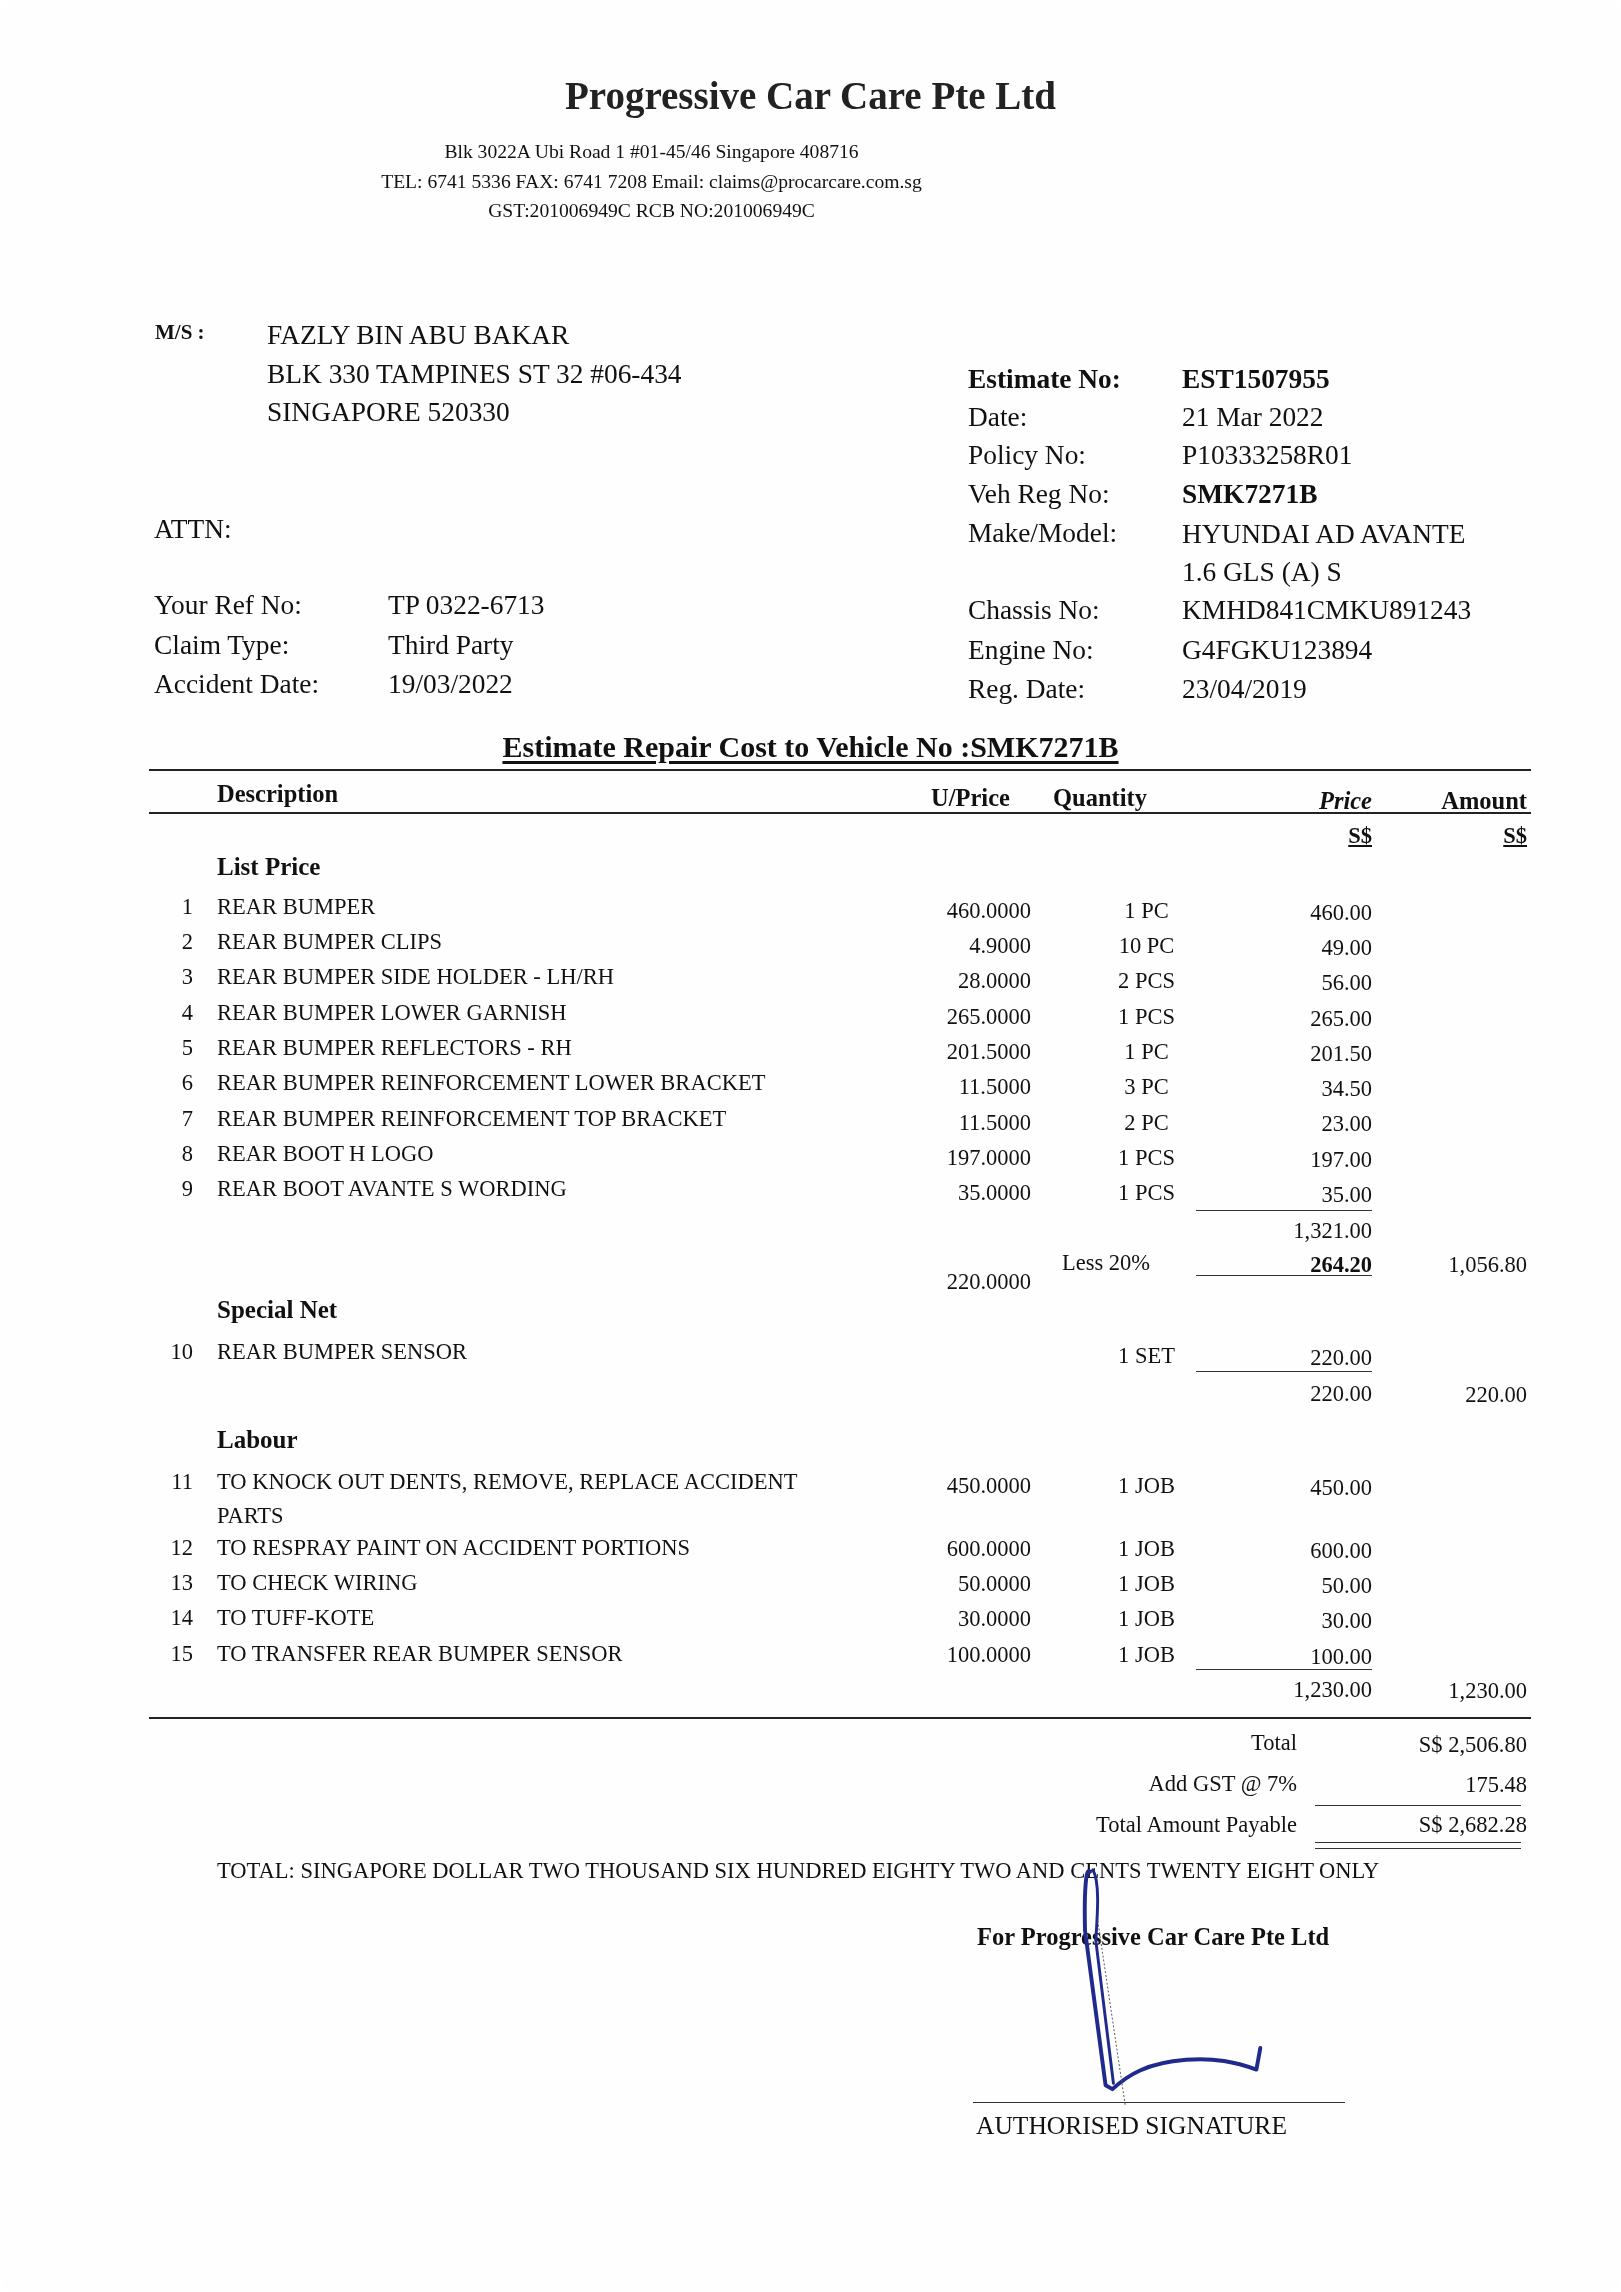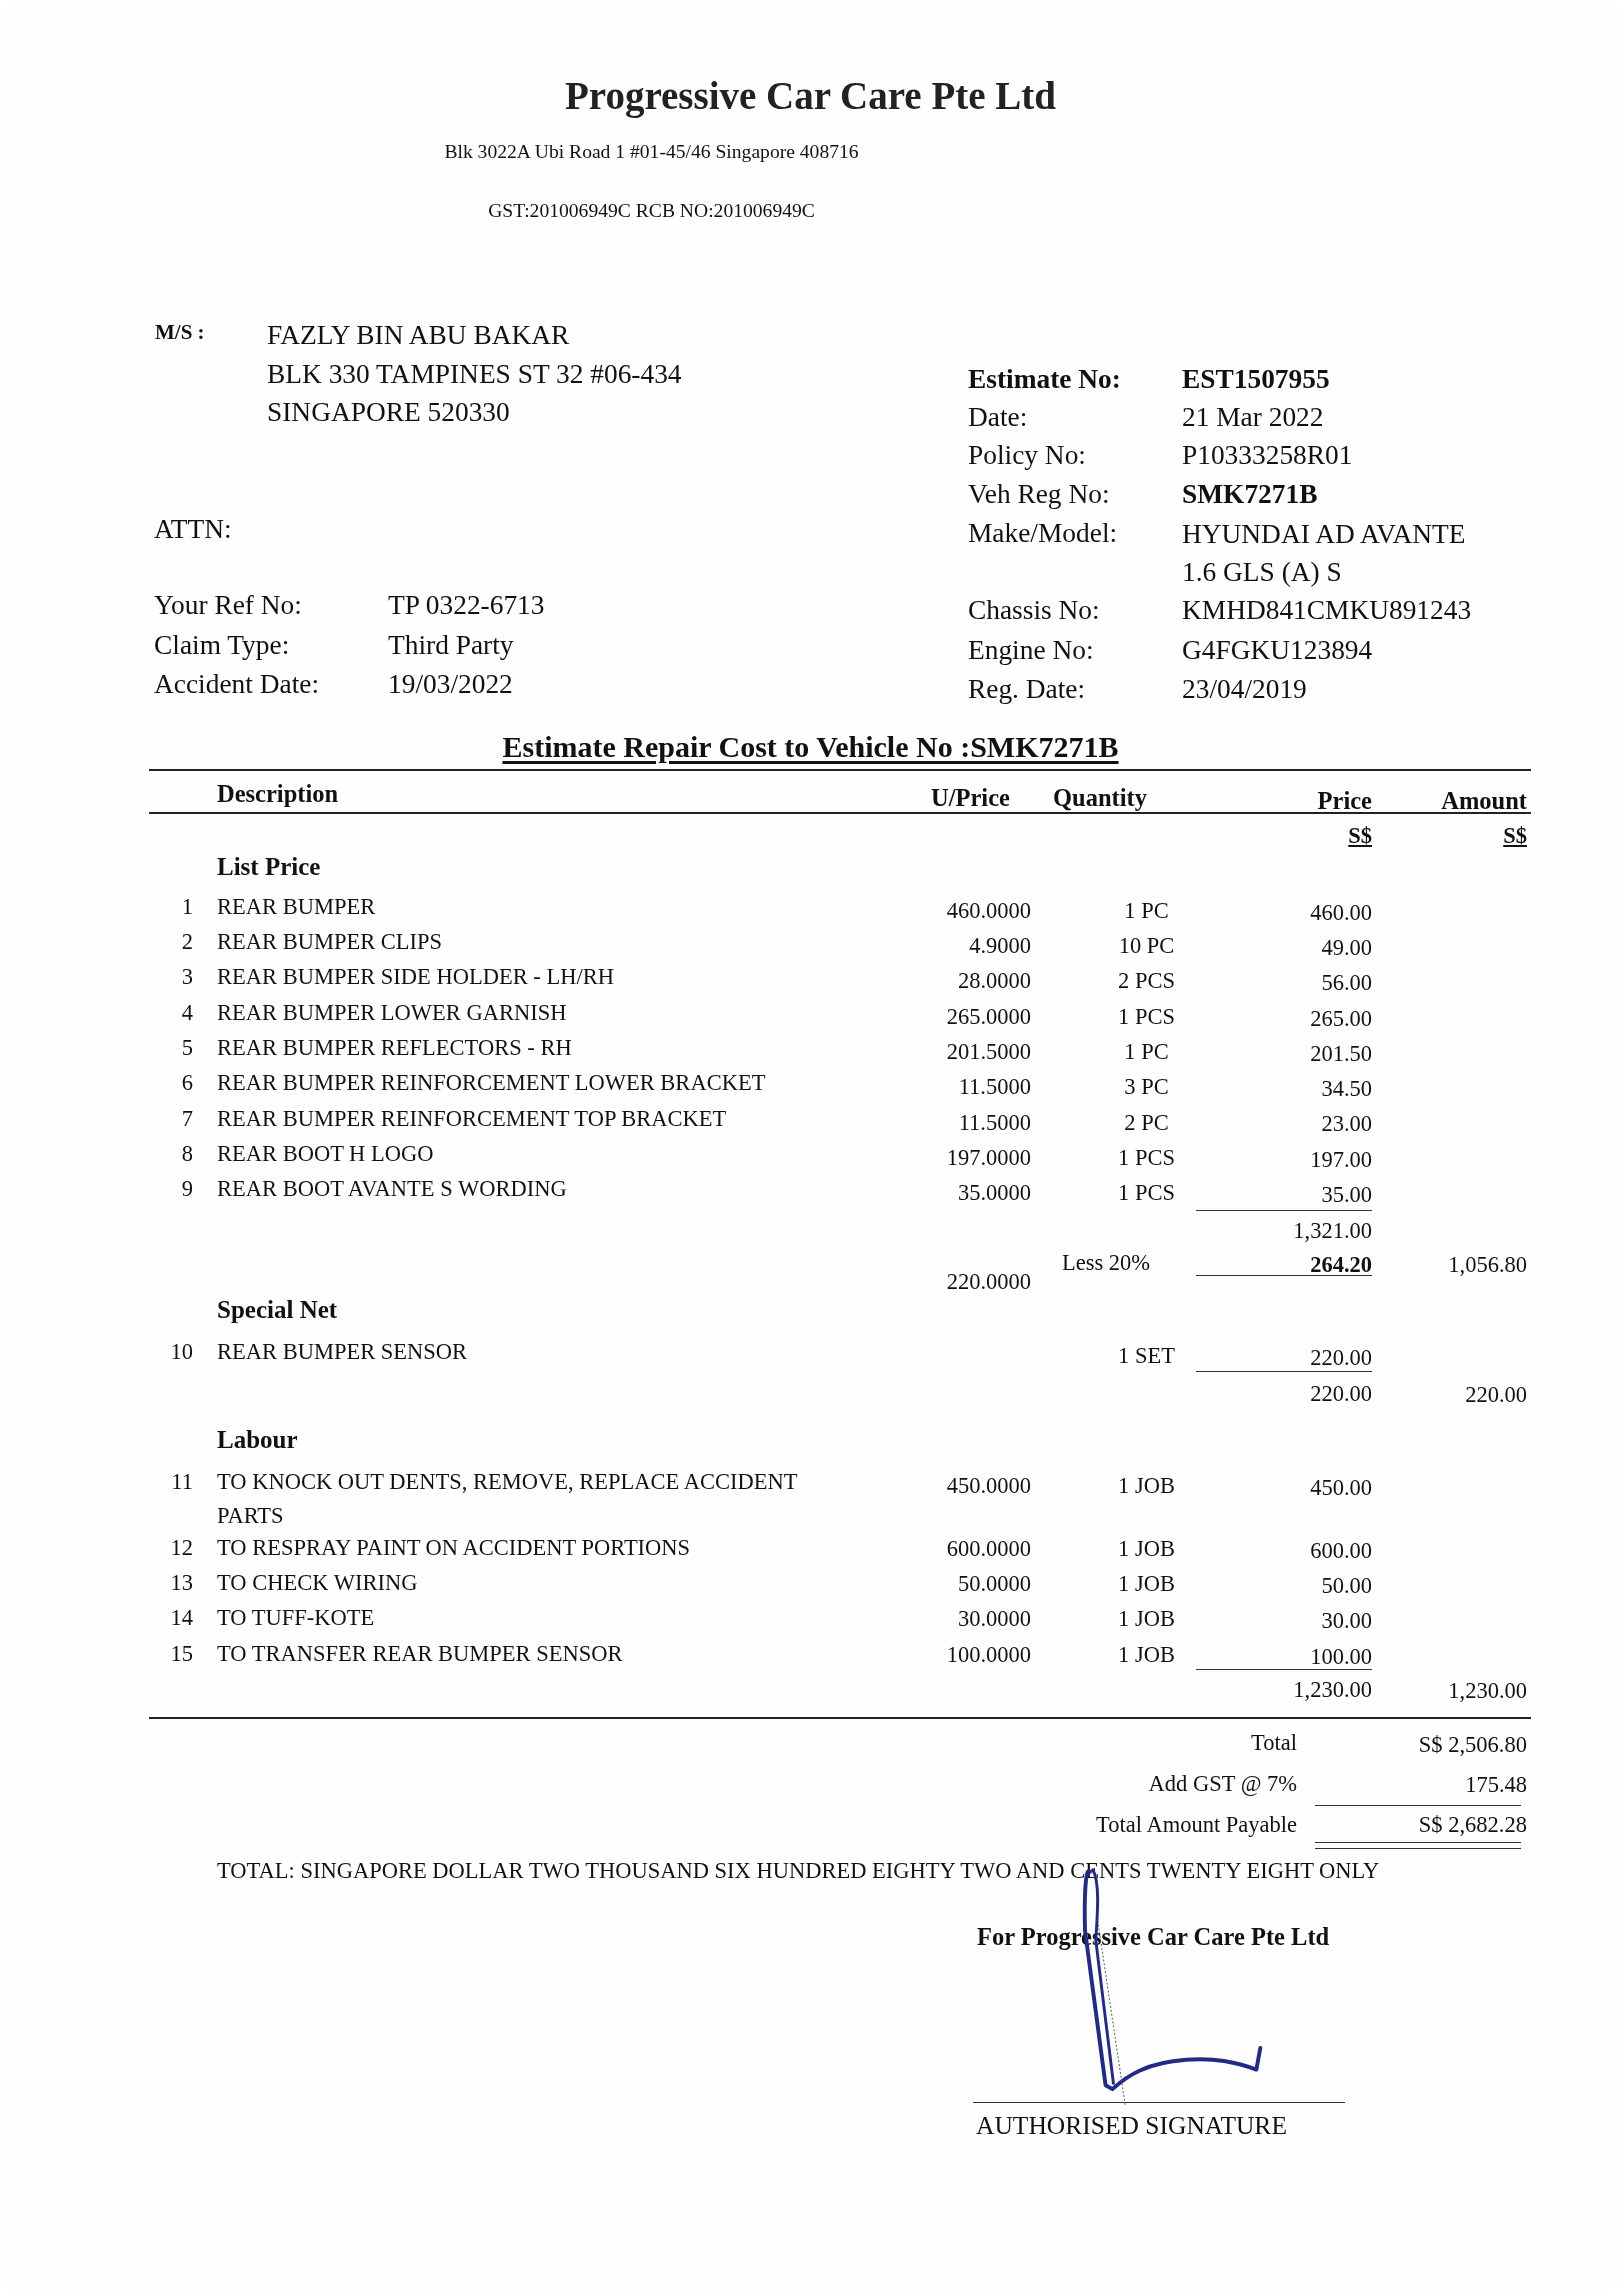--- a/index.html
+++ b/index.html
@@ -47,20 +47,21 @@
   .auth-sig { left: 976px; top: 2111px; font-size: 25.5px; }
   .signature { position: absolute; left: 1039px; top: 1852px; }
 </style>
 </head>
 <body>
 
 <div class="page">
 
   <div class="abs company-name">Progressive Car Care Pte Ltd</div>
   <div class="abs company-line" style="top:141px">Blk 3022A Ubi Road 1 #01-45/46 Singapore 408716</div>
+  <div class="abs company-line" style="top:171px">TEL: 6741 5336 FAX: 6741 7208    Email: claims@procarcare.com.sg</div>
   <div class="abs company-line" style="top:200px">GST:201006949C  RCB NO:201006949C</div>
 
   <div class="abs ms-label">M/S :</div>
   <div class="abs cust-line" style="top:320px">FAZLY BIN ABU BAKAR</div>
   <div class="abs cust-line" style="top:359px">BLK 330 TAMPINES ST 32 #06-434</div>
   <div class="abs cust-line" style="top:397px">SINGAPORE 520330</div>
   <div class="abs attn">ATTN:</div>
 
   <div class="abs ref-label" style="top:590px">Your Ref No:</div>
   <div class="abs ref-value" style="top:590px">TP 0322-6713</div>
@@ -88,21 +89,21 @@
   <div class="abs info-value" style="top:674px">23/04/2019</div>
 
   <div class="abs table-title">Estimate Repair Cost to Vehicle No :SMK7271B</div>
 
   <div class="hline" style="left:149px; width:1382px; top:769px;"></div>
   <div class="hline" style="left:149px; width:1382px; top:812px;"></div>
 
   <div class="abs th" style="left:217px; top:780px;">Description</div>
   <div class="abs th" style="left:931px; top:784px;">U/Price</div>
   <div class="abs th" style="left:1053px; top:784px;">Quantity</div>
-  <div class="abs th" style="right:249px; top:787px;">Price</div>
+  <div class="abs th" style="right:249px; top:787px;font-style:italic;">Price</div>
   <div class="abs th" style="right:94px; top:787px;">Amount</div>
   <div class="abs th" style="right:249px; top:823px; text-decoration:underline; font-size:22.5px;">S$</div>
   <div class="abs th" style="right:94px; top:823px; text-decoration:underline; font-size:22.5px;">S$</div>
 
   <div class="abs section-title" style="top:853px;">List Price</div>
 
   <div>
     <div class="abs row-no" style="top:894px;">1</div>
     <div class="abs row-desc" style="top:894px;">REAR BUMPER</div>
     <div class="abs col-uprice" style="top:898px;">460.0000</div>

